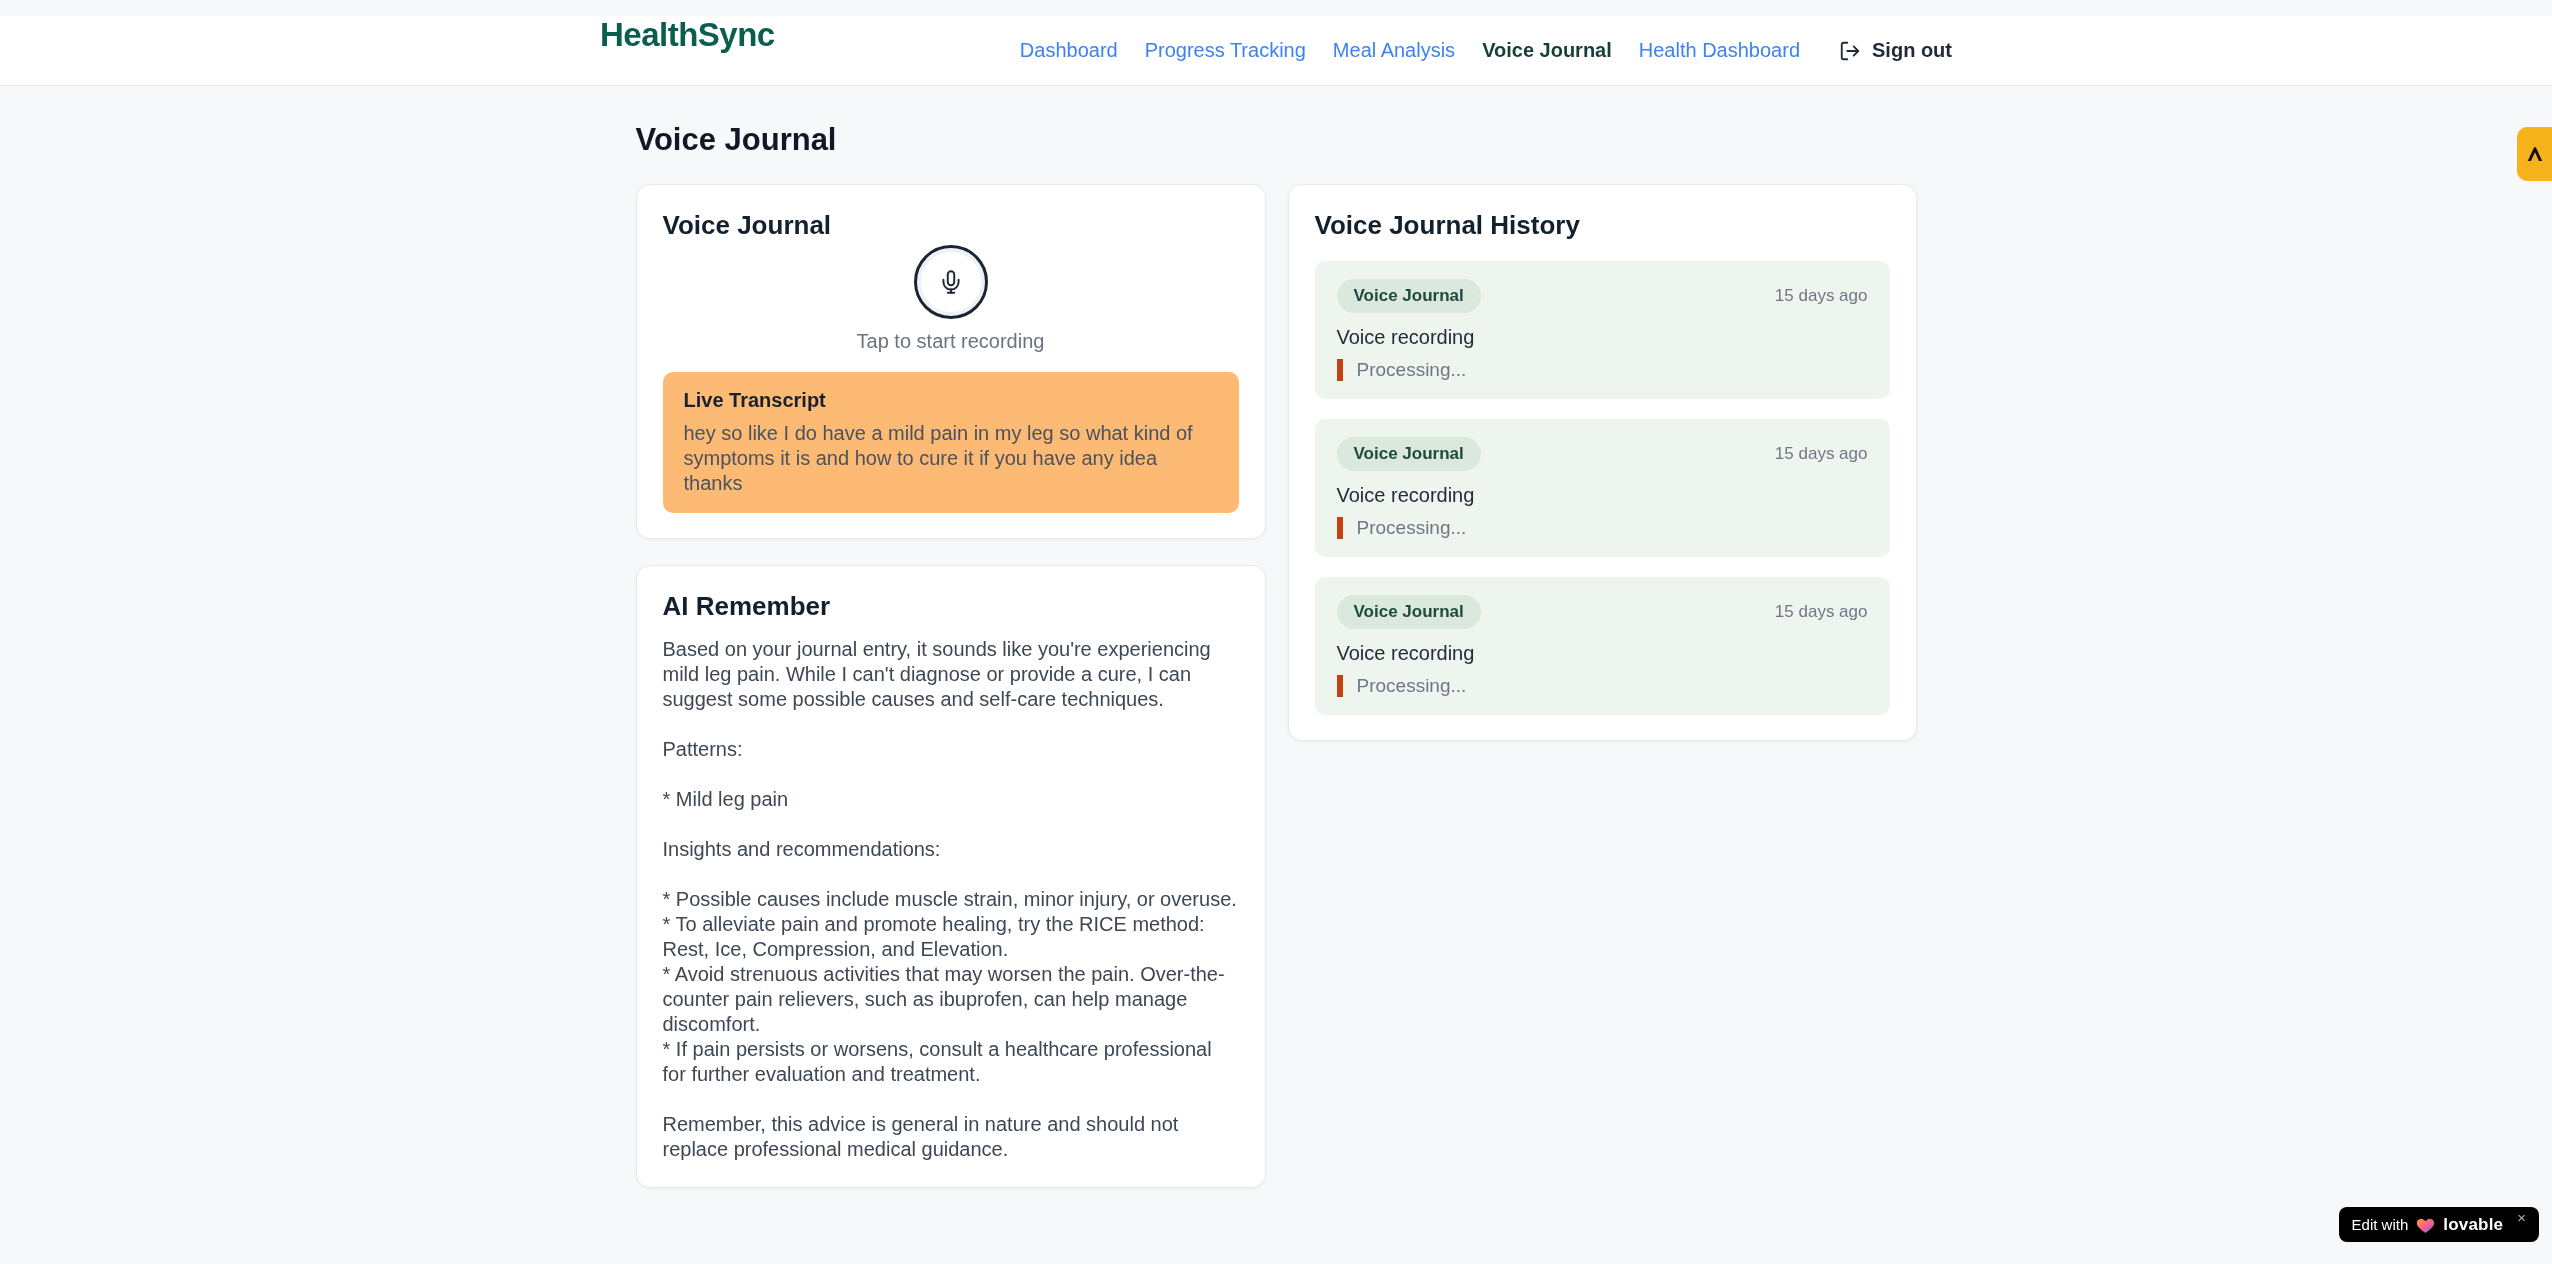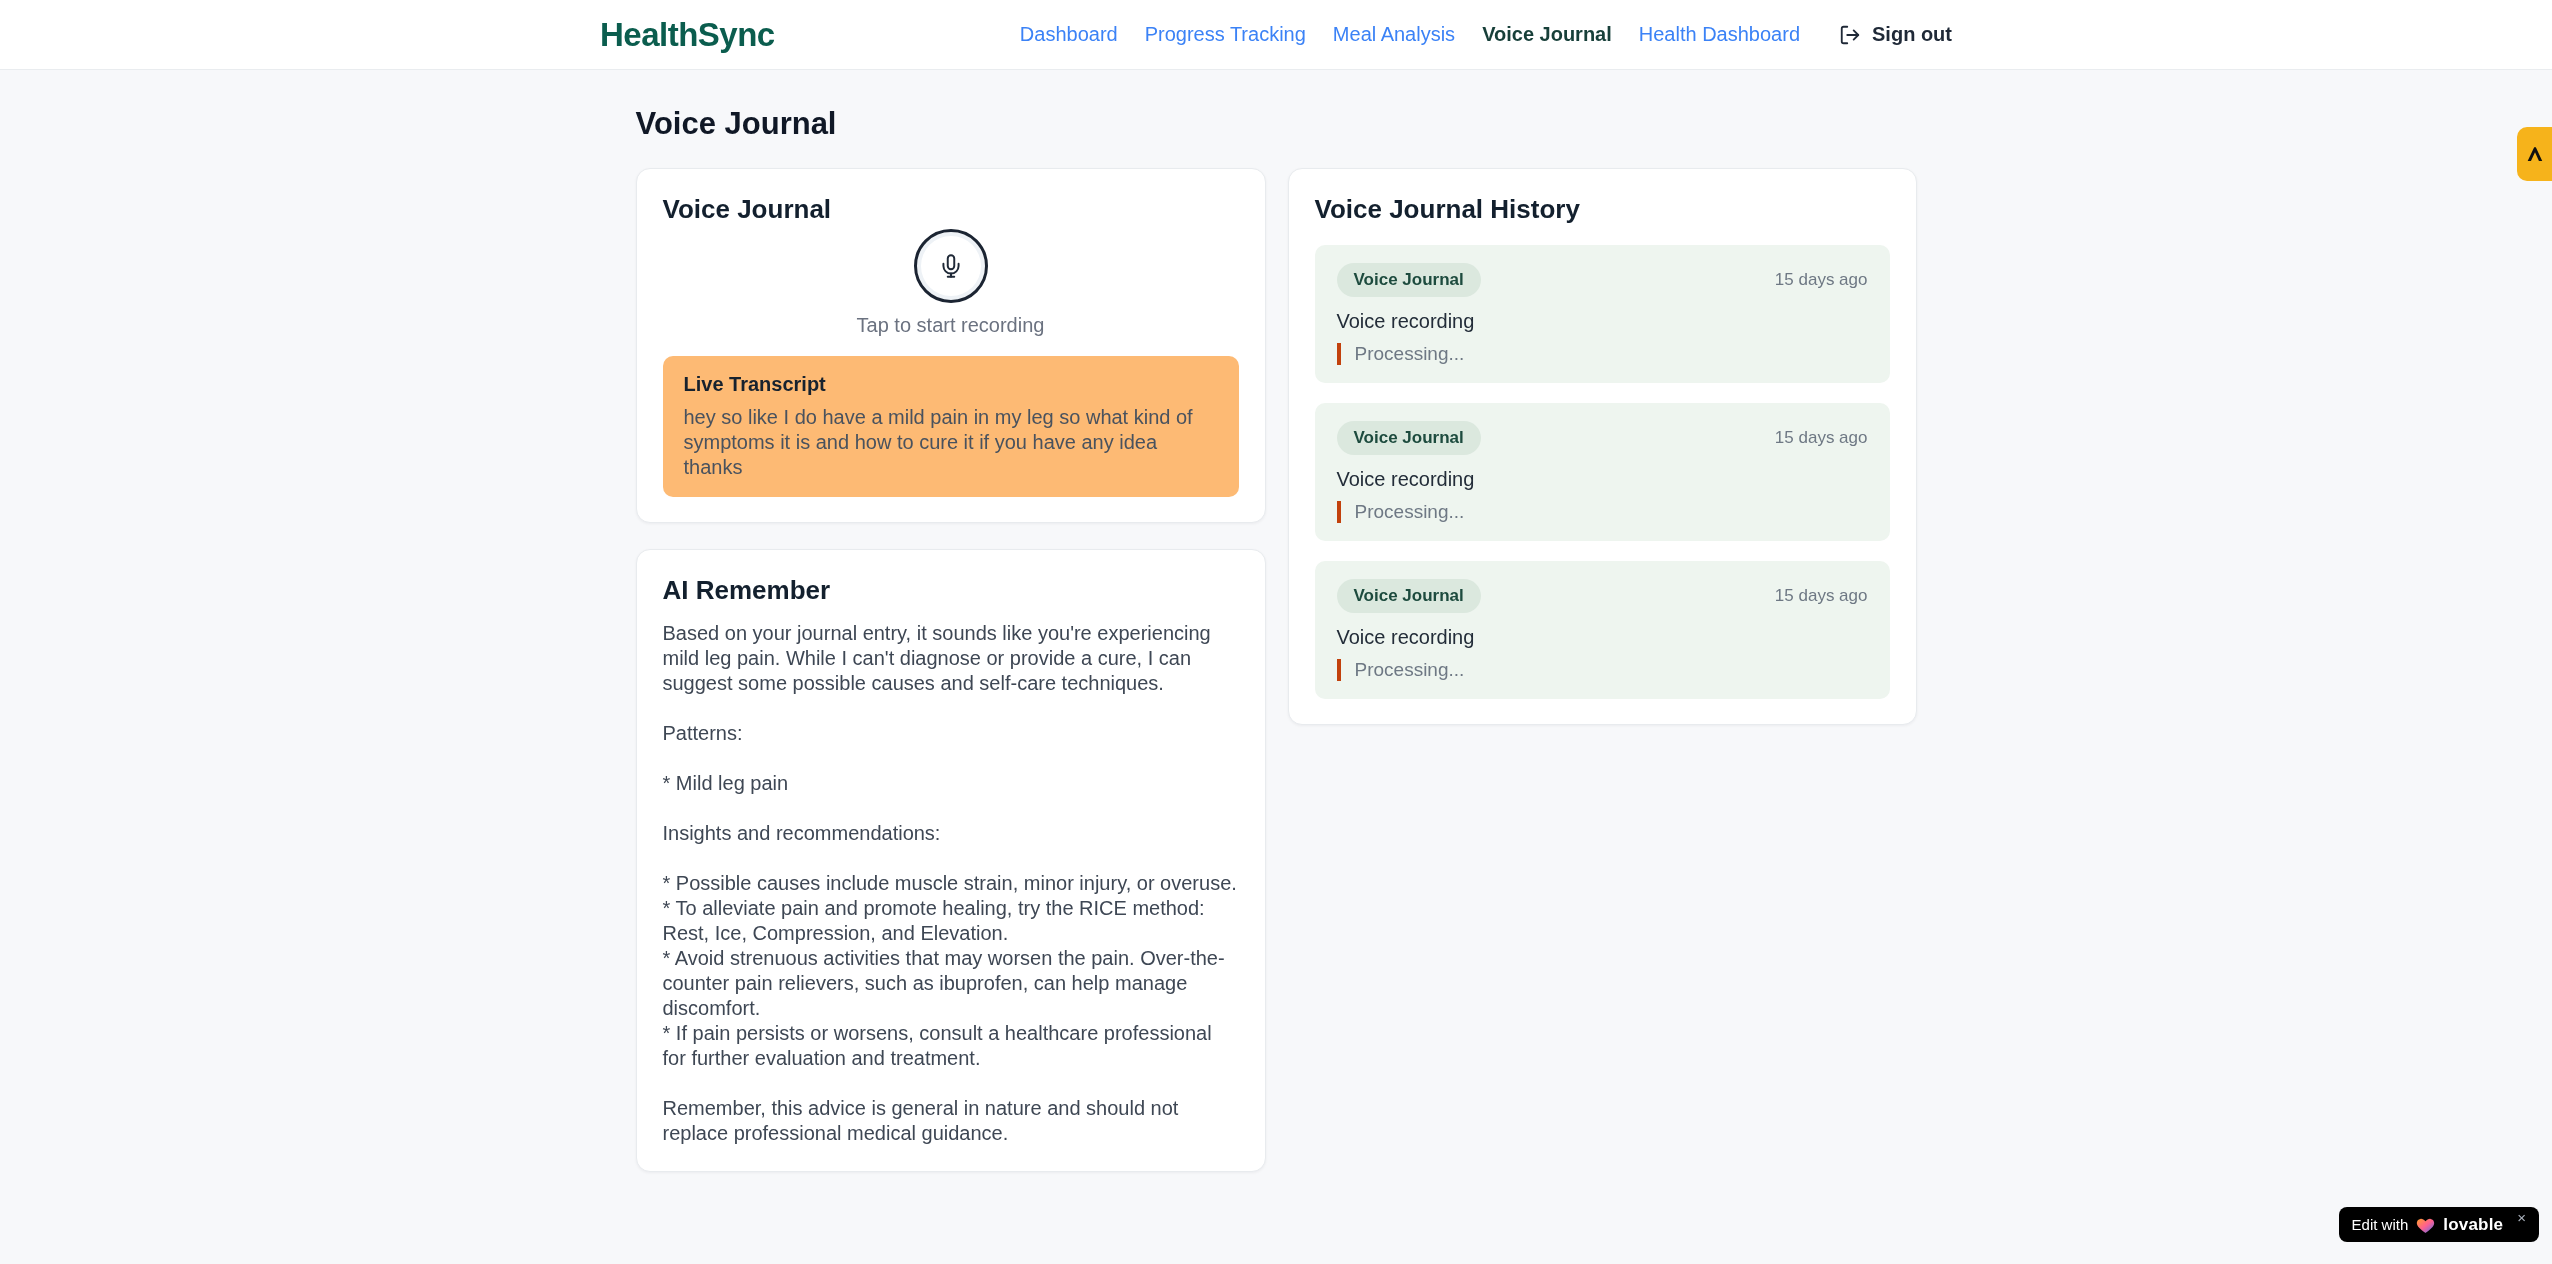--- a/index.html
+++ b/index.html
@@ -6,22 +6,22 @@
   html, body {
     width: 2552px; height: 1264px; overflow: hidden;
     font-family: "Liberation Sans", sans-serif;
     background: #f7f8fa; color: #1f2937;
   }
   
   header {
     height: 70px; background: #ffffff; border-bottom: 1px solid #e9ecef;
   }
   .nav-inner {
-    width: 1352px; margin: 0 auto; height: 100%;
-    display: flex; align-items: center; justify-content: space-between;
+    width: 1352px; margin: 16px auto; height: 100%;
+    display: flex; justify-content: space-between;
   }
   .logo { font-size: 33px; font-weight: 700; color: var(--brand, #0b5d4e); letter-spacing: -0.5px; cursor: pointer; }
   .nav-right { display: flex; align-items: center; gap: 27px; }
   .nav-link { font-size: 20px; color: #3b82f6; cursor: pointer; text-decoration: none; white-space: nowrap; }
   .nav-link.active { color: var(--nav-active, #173f39); font-weight: 600; }
   .signout {
     display: flex; align-items: center; gap: 11px; margin-left: 12px;
     background: none; border: none; cursor: pointer;
     font-family: inherit; font-size: 20px; font-weight: 600; color: #1f2937;
   }
@@ -56,21 +56,21 @@
   
   .history { min-height: 500px; }
   .entry { background: var(--entry-bg, #eef5ef); border-radius: 10px; padding: 18px 22px; margin-top: 20px; cursor: pointer; }
   .entry-top { display: flex; justify-content: space-between; align-items: center; }
   .badge {
     background: var(--badge-bg, #dbe8de); color: var(--badge-text, #1d4b3e);
     font-size: 17px; font-weight: 700; padding: 7px 17px; border-radius: 999px;
   }
   .time { font-size: 17px; color: #6e7884; }
   .etitle { margin-top: 13px; font-size: 20px; color: #232d39; }
-  .estatus { margin-top: 10px; border-left: 4px solid #c2410c; padding-left: 14px; font-size: 19px; color: #6e7884; }
+  .estatus { margin-top: 10px; border-left: 6px solid #c2410c; padding-left: 14px; font-size: 19px; color: #6e7884; }
   
   .side-tab {
     position: fixed; right: 0; top: 127px; width: 35px; height: 54px;
     background: var(--side-tab-bg, #f6b31b); border-radius: 10px 0 0 10px;
     display: flex; align-items: center; justify-content: center; cursor: pointer;
   }
   .side-tab svg { width: 22px; height: 22px; }
   
   .edit-badge {
     position: fixed; right: 13px; bottom: 22px; height: 35px;

